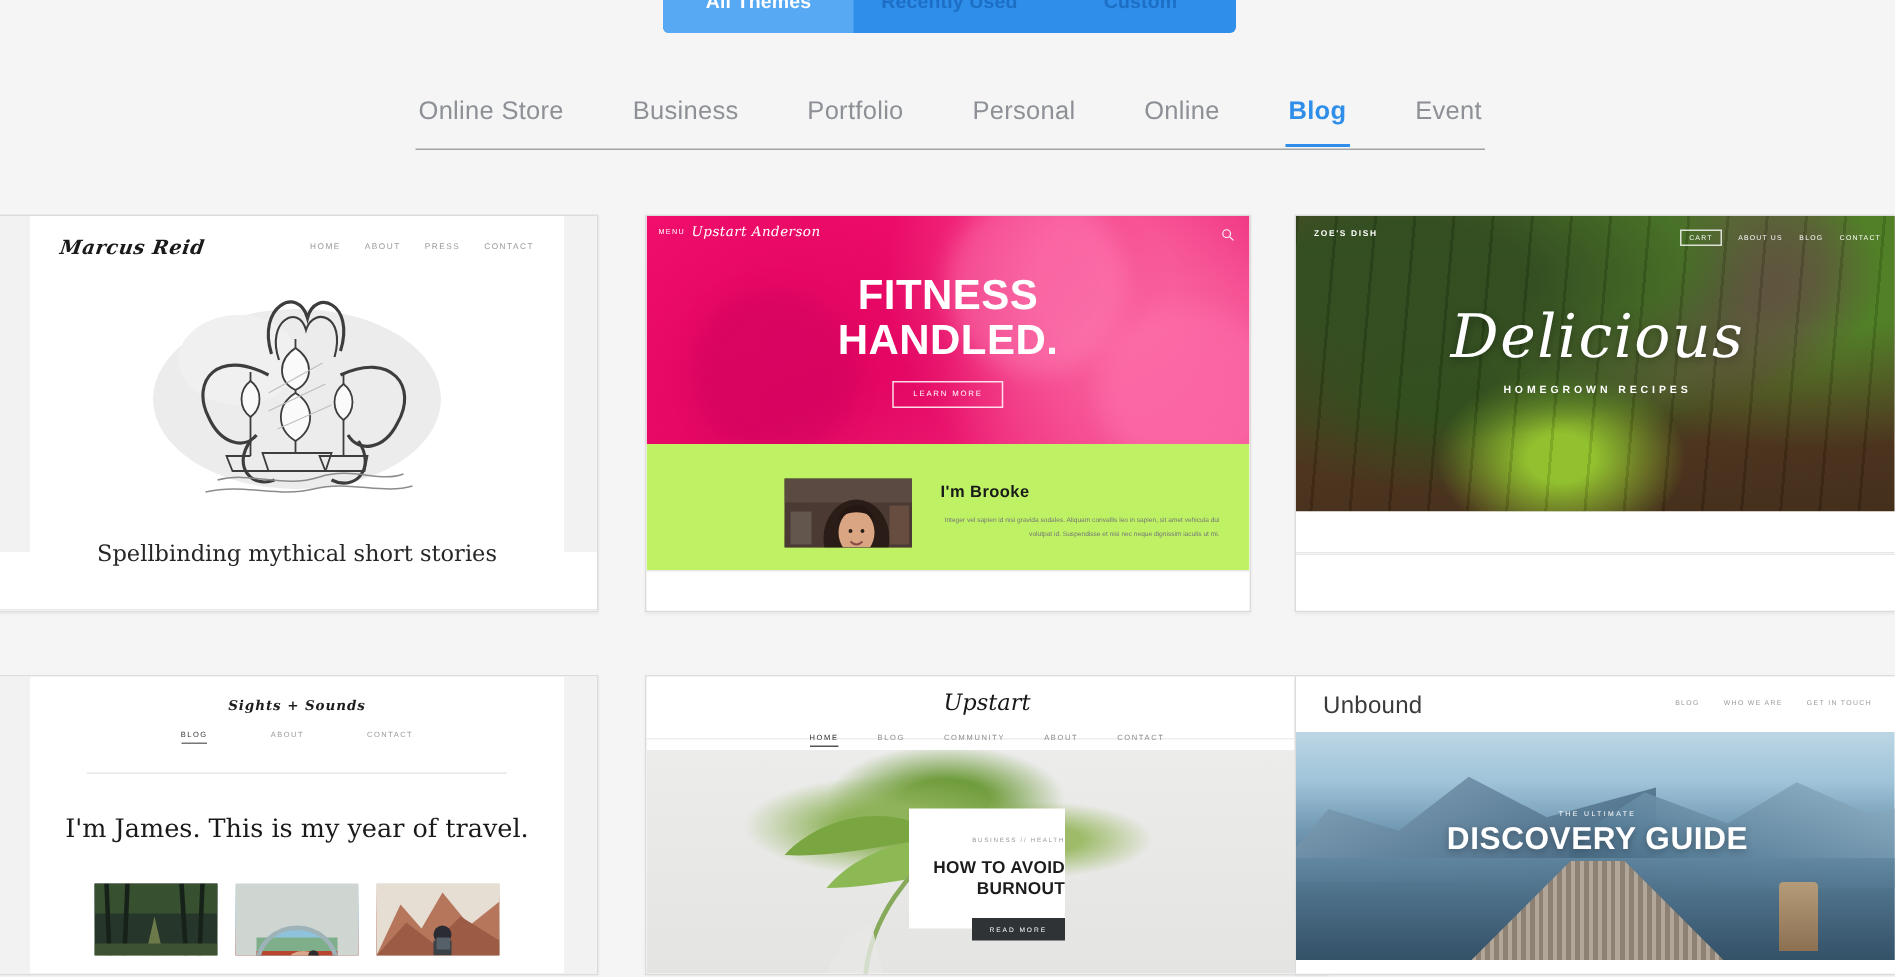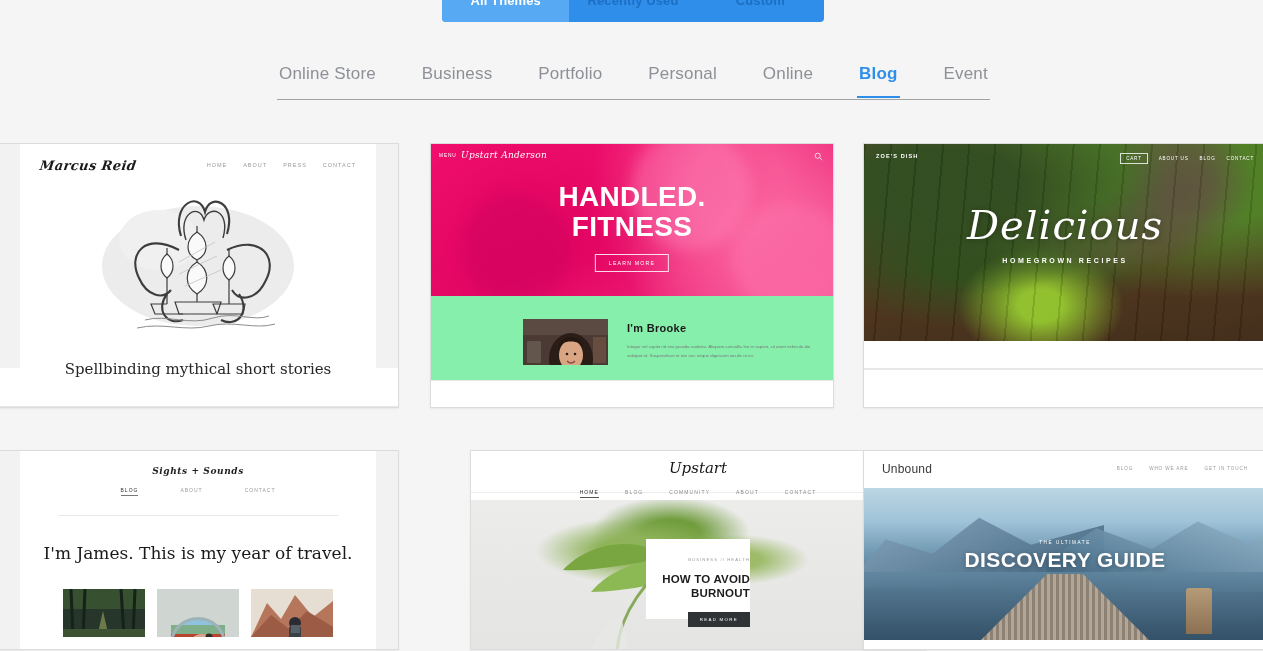--- a/index.html
+++ b/index.html
@@ -83,21 +83,21 @@
   .c2 .searchicon { position:absolute; right:10px; top:8px; }
   .c2 .headline {
     position:absolute; left:0; right:0; top:38px; text-align:center; color:#fff;
     font-size:28px; font-weight:bold; line-height:1.08; letter-spacing:.3px;
   }
   .c2 .learn {
     position:absolute; left:50%; top:110px; transform:translateX(-50%);
     border:1px solid rgba(255,255,255,.85); color:#fff;
     font-size:5.2px; letter-spacing:1.2px; padding:5px 13px;
   }
-  .c2 .bio { position:absolute; left:0; right:0; top:152px; height:84px; background:#86efac; }
+  .c2 .bio { position:absolute; left:0; right:0; top:152px; height:84px; background:#bef264;text-align:right; }
   .c2 .portrait {
     position:absolute; left:92px; top:23px; width:85px; height:46px; overflow:hidden;
     background:linear-gradient(180deg,#3a2a26 0%, #57433c 40%, #3b2c27 100%);
   }
   .c2 .bio h4 { position:absolute; left:196px; top:26px; font-size:11px; color:#1a1a1a; letter-spacing:.3px; }
   .c2 .bio p {
     position:absolute; left:196px; top:46px; width:186px;
     font-size:4.4px; line-height:2.1; color:#777;
   }
 
@@ -151,21 +151,21 @@
     position:absolute; left:0; right:0; top:92px; text-align:center;
     font-family:"DejaVu Serif", serif; font-size:17px; color:#1a1a1a;
   }
   .c4 .thumbs { position:absolute; left:0; right:0; top:138px; display:flex; justify-content:center; gap:12px; }
   .c4 .thumb { width:82px; height:48px; overflow:hidden; }
   .t-forest { background:linear-gradient(180deg,#1d2a21 0%, #2f4232 45%, #4c6236 100%); }
   .t-tent   { background:linear-gradient(180deg,#cfd9de 0%, #6fa6c6 48%, #b64b3c 100%); height:58px; }
   .t-canyon { background:linear-gradient(180deg,#d8cfc6 0%, #b9795e 45%, #8a4a38 100%); }
 
   
-  .c5 { left:430px; width:456px; height:200px;margin-left:40px; }
+  .c5 { left:430px; width:456px; height:200px; }
   .c5 .topbar { position:relative; height:42px; background:#fff; border-bottom:1px solid #eee; }
   .c5 .logo5 {
     position:absolute; left:0; right:0; top:8px; text-align:center;
     font-family:"DejaVu Serif", serif; font-style:italic; font-size:15px; color:#161616;
   }
   .c5 .nav5 { position:absolute; left:0; right:0; top:38px; display:flex; justify-content:center; gap:26px; }
   .c5 .nav5 span { font-size:5px; color:#8a8a8a; letter-spacing:1.1px; }
   .c5 .nav5 .act { color:#2b2b2b; border-bottom:1px solid #555; padding-bottom:2px; }
   .c5 .photo {
     position:absolute; left:0; right:0; top:49px; bottom:0;
@@ -182,21 +182,21 @@
   .c5 .kicker { margin-top:18px; font-size:4.2px; letter-spacing:1.1px; color:#9a9a9a; }
   .c5 .title5 { margin-top:10px; font-size:11.5px; font-weight:bold; line-height:1.25; color:#1c1c1c; letter-spacing:.2px; }
   .c5 .readmore {
     display:inline-block; margin-top:11px; background:#2f3335; color:#fff;
     font-size:4.4px; letter-spacing:1.3px; padding:5px 12px;
   }
 
   
   .c6 { left:863px; width:404px; height:200px; }
   .c6 .topbar { position:relative; height:37px; background:#fff; }
-  .c6 .logo6 { position:absolute; left:18px; top:11px; font-size:12px; color:#3a3a3a; letter-spacing:.2px; }
+  .c6 .logo6 { position:absolute; left:18px; top:11px; font-size:16px; color:#3a3a3a; letter-spacing:.2px; }
   .c6 .nav6 { position:absolute; right:18px; top:15px; display:flex; gap:16px; }
   .c6 .nav6 span { font-size:4.6px; color:#9a9a9a; letter-spacing:.9px; }
   .c6 .photo {
     position:absolute; left:0; right:0; top:37px; height:152px; overflow:hidden;
     background:
       linear-gradient(180deg,#bcd6e4 0%, #9fc3d8 22%, #7ba2bb 38%, #5f87a4 52%, #41637e 70%, #2e4a60 100%);
   }
   .c6 .mtn-l { position:absolute; left:-20px; top:10px; width:260px; height:90px;
     background:linear-gradient(155deg,#8fb0c4 0%, #5e7f98 60%, #3f5f78 100%);
     clip-path: polygon(0 100%, 16% 46%, 34% 62%, 52% 22%, 72% 52%, 100% 30%, 100% 100%); opacity:.95; }
@@ -304,22 +304,22 @@
             <div class="blob" style="left:200px;top:-14px;width:120px;height:120px;background:#ff8fc0;"></div>
             <div class="blob" style="left:30px;top:50px;width:110px;height:110px;background:#c5005e;"></div>
             <div class="blob" style="left:300px;top:60px;width:120px;height:110px;background:#ff7cb4;"></div>
             <div class="menu">MENU</div>
             <div class="logo2">Upstart Anderson</div>
             <svg class="searchicon" width="9" height="9" viewBox="0 0 12 12">
               <circle cx="5" cy="5" r="3.4" fill="none" stroke="#fff" stroke-width="1"></circle>
               <line x1="7.6" y1="7.6" x2="11" y2="11" stroke="#fff" stroke-width="1"></line>
             </svg>
             <div class="headline">
+              <div>FITNESS</div>
               <div>HANDLED.</div>
-              <div>FITNESS</div>
             </div>
             <div class="learn">LEARN MORE</div>
           </div>
           <div class="bio">
             <div class="portrait">
               <svg width="85" height="46" viewBox="0 0 85 46">
                 <rect width="85" height="46" fill="#4a3a33"></rect>
                 <rect x="0" y="0" width="85" height="16" fill="#6a5a4f" opacity=".5"></rect>
                 <ellipse cx="48" cy="40" rx="22" ry="26" fill="#2a1c16"></ellipse>
                 <ellipse cx="48" cy="36" rx="12" ry="15" fill="#d9a583"></ellipse>

